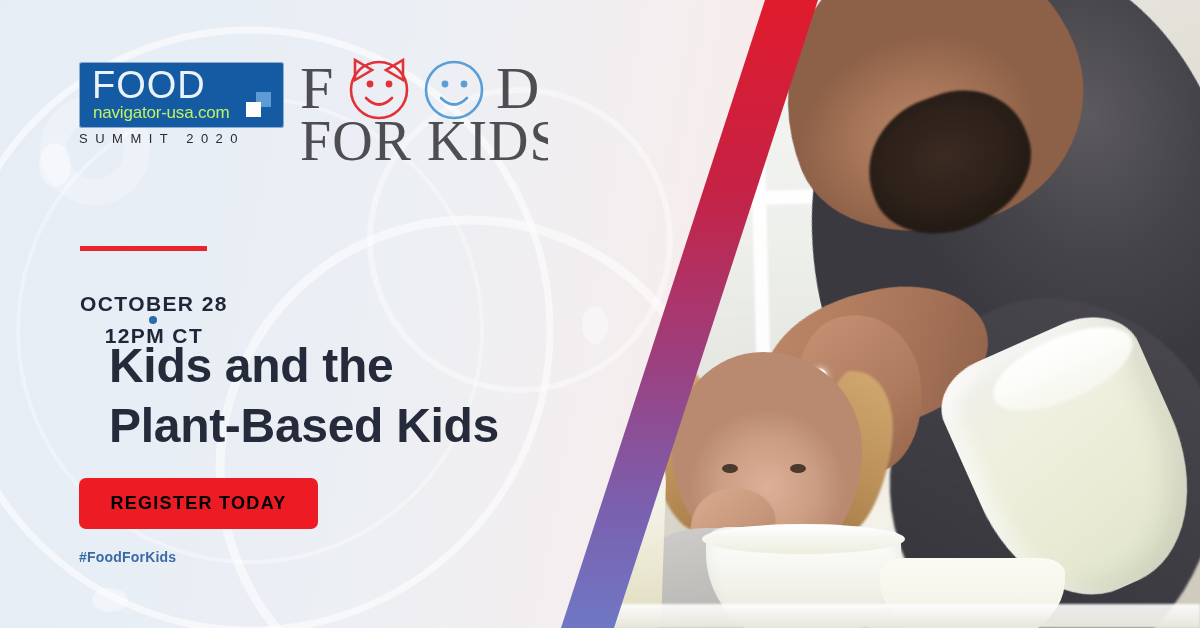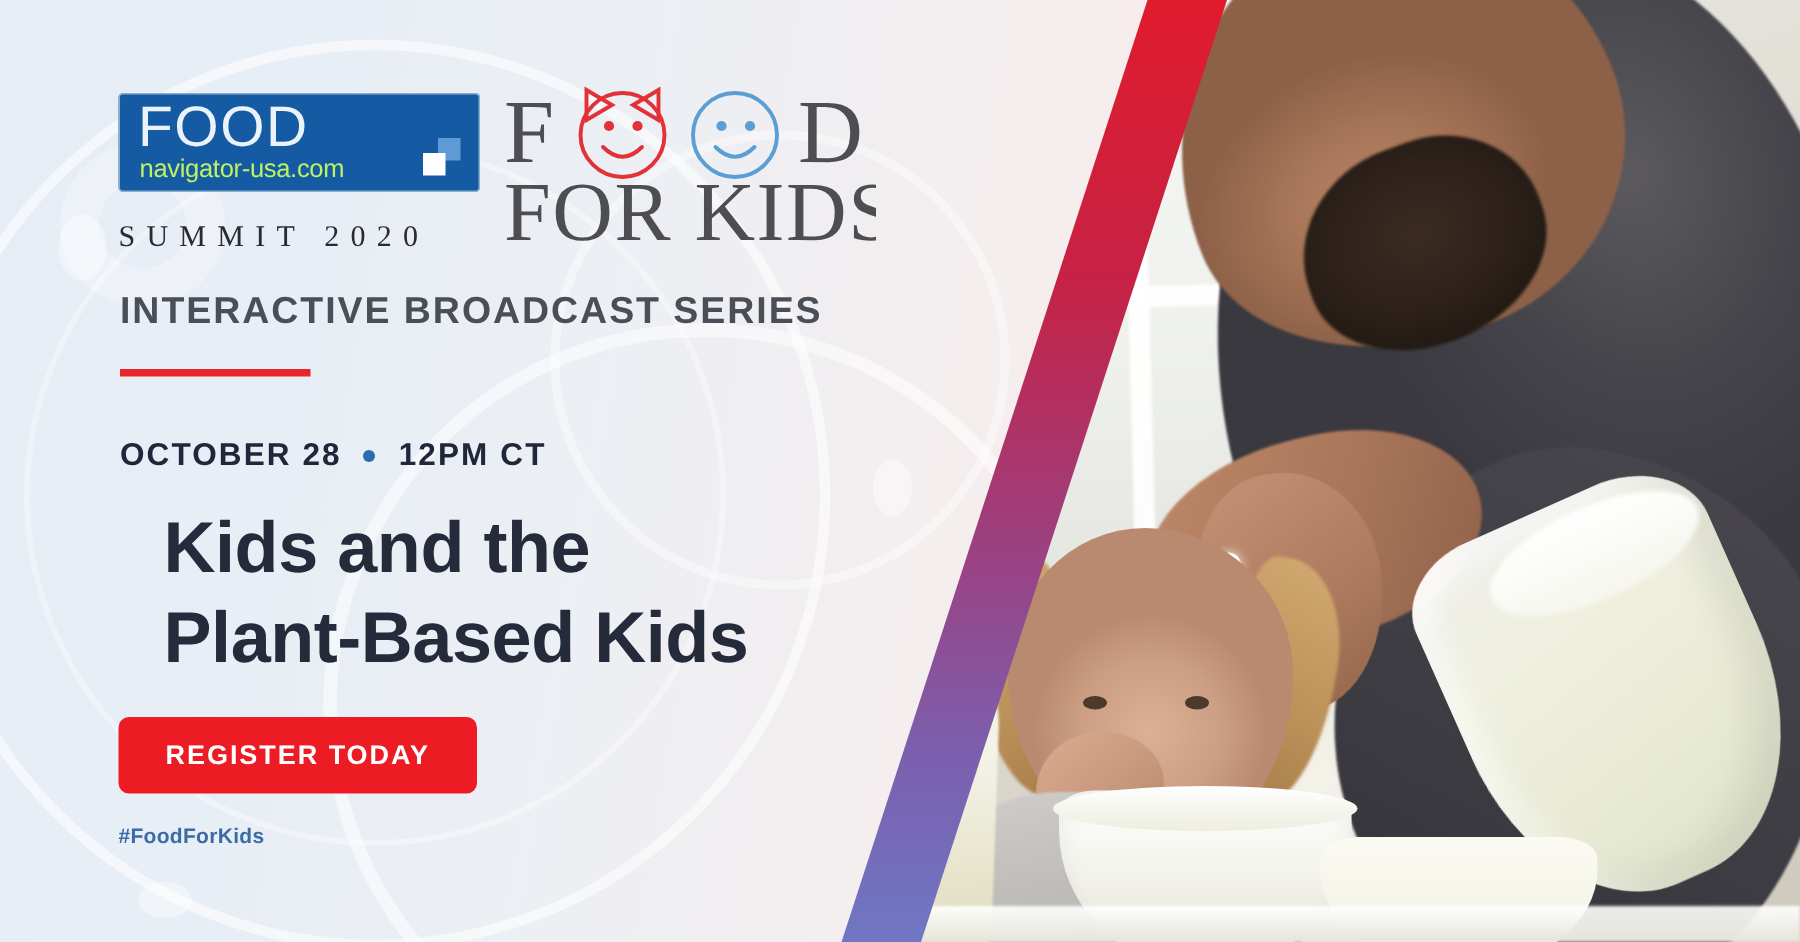--- a/index.html
+++ b/index.html
@@ -309,21 +309,20 @@
   }
 
   .fn-logo { position: relative; }
   .fn-box {
     width: 205px;
     height: 66px;
     background: #145ba3;
     border-radius: 3px;
     position: relative;
     box-shadow: 0 0 0 1px rgba(255,255,255,0.5) inset;
-    padding-left: 36px;
   }
   .fn-food {
     position: absolute;
     left: 13px; top: 2px;
     color: #eaf2fb;
     font-size: 38px;
     font-weight: 400;
     letter-spacing: 1px;
     font-family: "Liberation Sans", sans-serif;
   }
@@ -341,25 +340,25 @@
     width: 15px; height: 15px;
     background: #ffffff;
   }
   .fn-sq-blue {
     position: absolute;
     right: 13px; bottom: 21px;
     width: 15px; height: 15px;
     background: #5e9bd6;
   }
   .fn-summit {
-    margin-top: 19px;
+    margin-top: 3px;
     color: #2a2a33;
-    font-size: 20px;
+    font-size: 13px;
     letter-spacing: 7.5px;
-    font-family: Liberation Serif, serif;
+    font-family: Liberation Sans, sans-serif;
     white-space: nowrap;
   }
 
   .ffk-logo {
     margin-left: 16px;
     margin-top: -6px;
   }
   .ffk-svg { display: block; }
 
   .series {
@@ -380,20 +379,21 @@
 
   .date {
     position: absolute;
     left: 80px; top: 292px;
     font-size: 21px;
     font-weight: bold;
     letter-spacing: 1.4px;
     color: #20273a;
     display: flex;
     align-items: center;
+    flex-direction: column;
   }
   .date .dot {
     display: inline-block;
     width: 8px; height: 8px;
     border-radius: 50%;
     background: #2b6cb0;
     margin: 0 16px 0 14px;
   }
 
   .headline {
@@ -408,21 +408,21 @@
   }
 
   .cta {
     position: absolute;
     left: 79px; top: 478px;
     width: 239px;
     height: 51px;
     background: #ed1c24;
     border-radius: 7px;
     border: none;
-    color: #ffffff;
+    color: #000000;
     font-size: 18px;
     font-weight: bold;
     letter-spacing: 1.3px;
     cursor: pointer;
     font-family: "Liberation Sans", sans-serif;
   }
 
   .hashtag {
     position: absolute;
     left: 79px; top: 549px;
@@ -537,21 +537,20 @@
           </g>
           <g fill="#5a9ed6">
             <circle cx="145" cy="28" r="3.4"></circle>
             <circle cx="164" cy="28" r="3.4"></circle>
           </g>
         </svg>
       </div>
 
     </div>
 
-    <div class="series">INTERACTIVE BROADCAST SERIES</div>
 
     <div class="rule"></div>
 
     <div class="date">
       <span>OCTOBER 28</span>
       <span class="dot"></span>
       <span>12PM CT</span>
     </div>
 
     <div class="headline">

